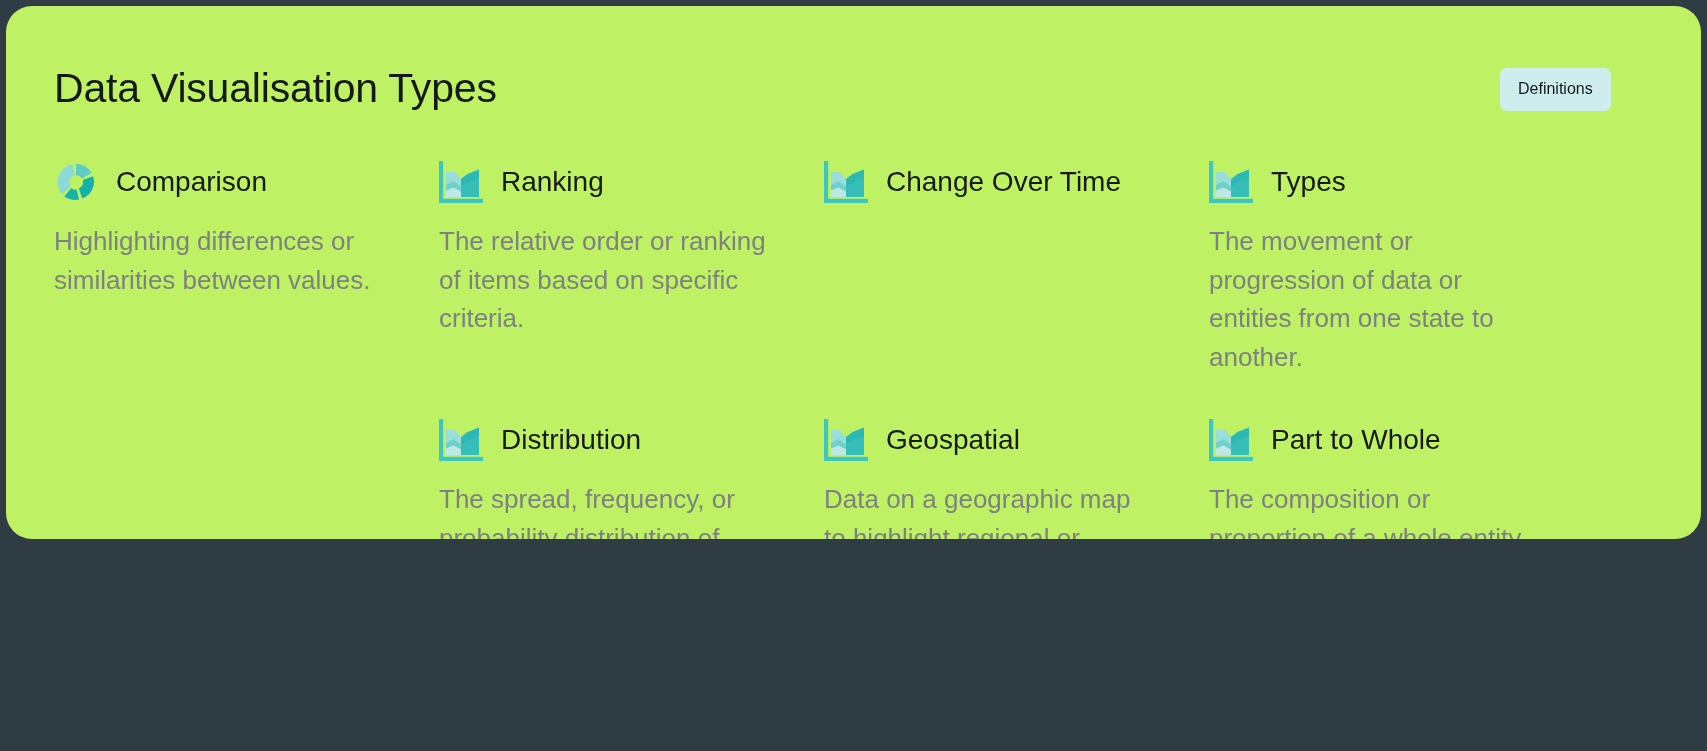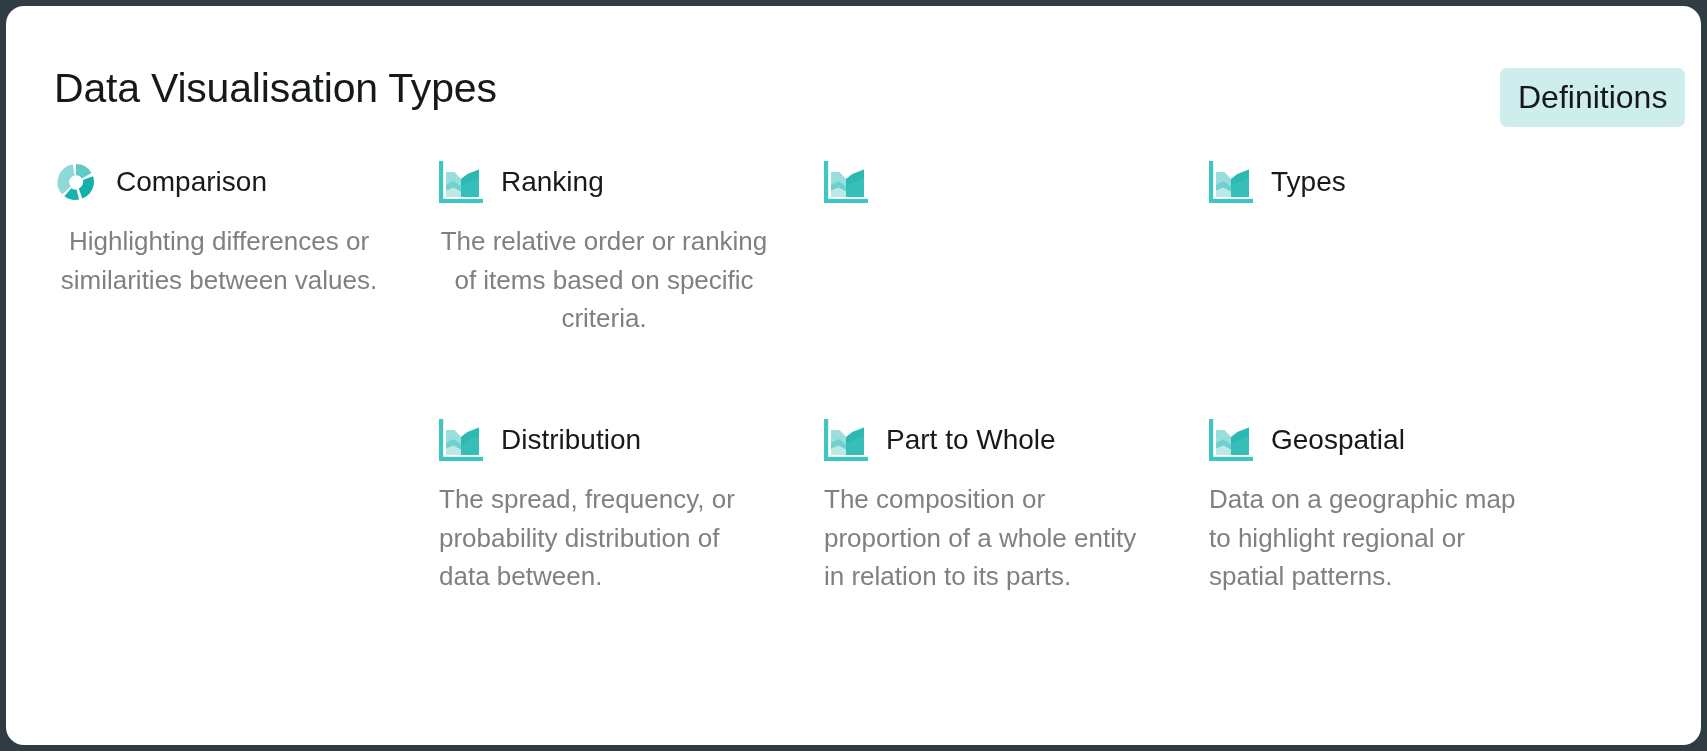--- a/index.html
+++ b/index.html
@@ -11,23 +11,23 @@
     height: 751px;
     background: #2f3c44;
     font-family: "Liberation Sans", sans-serif;
     overflow: hidden;
   }
   .card {
     position: absolute;
     left: 6px;
     top: 6px;
     width: 1695px;
-    height: 739px;
-    background: #ffffff;
-    border-radius: 18px;
+    height: 533px;
+    background: #bef264;
+    border-radius: 26px;
     box-sizing: border-box;
     overflow: hidden;
   }
   .header {
     position: absolute;
     left: 0;
     top: 0;
     width: 100%;
     height: 140px;
   }
@@ -42,38 +42,38 @@
     line-height: 1;
     white-space: nowrap;
   }
   .definitions-badge {
     position: absolute;
     left: 1494px;
     top: 62px;
     padding: 13px 18px 14px 18px;
     background: #cdeeed;
     border-radius: 7px;
-    font-size: 32px;
+    font-size: 16px;
     color: #16191c;
     line-height: 1;
     white-space: nowrap;
     box-sizing: border-box;
   }
 
   .grid {
     position: absolute;
     left: 48px;
     top: 148px;
     width: 1600px;
   }
   .row {
     display: flex;
     width: 100%;
   }
-  .row-1 { height: 258px; text-align: center; }
+  .row-1 { height: 258px; }
   .cell {
     width: 385px;
     box-sizing: border-box;
     padding-right: 28px;
   }
   .cell-head {
     display: flex;
     align-items: center;
     height: 56px;
     margin-bottom: 12px;
@@ -154,38 +154,40 @@
             <svg width="44" height="42" viewBox="0 0 44 42">
               <rect x="0" y="0" width="4.2" height="42" fill="#3fc6c0"></rect>
               <rect x="0" y="37.8" width="44" height="4.2" fill="#3fc6c0"></rect>
               <path d="M7 11 L15.5 11 L22 18 L28.5 13 L40 8.5 L40 36 L7 36 Z" fill="#9adedb"></path>
               <path d="M22 18 L28.5 13 L40 8.5 L40 36 L22 36 Z" fill="#2cb9b3"></path>
               <path d="M7 24 L14.5 20 L22 25.5 L22 36 L7 36 Z" fill="#6fd1cc"></path>
               <path d="M7 29.5 L14.5 26.5 L22 30.5 L22 36 L7 36 Z" fill="#bde8e6"></path>
               <path d="M22 25.5 L30 21 L40 17 L40 36 L22 36 Z" fill="#38beb8"></path>
             </svg>
           </span>
+          <span class="cell-title">Change Over Time</span>
         </div>
       </div>
 
       <div class="cell">
         <div class="cell-head">
           <span class="icon-slot">
             <svg width="44" height="42" viewBox="0 0 44 42">
               <rect x="0" y="0" width="4.2" height="42" fill="#3fc6c0"></rect>
               <rect x="0" y="37.8" width="44" height="4.2" fill="#3fc6c0"></rect>
               <path d="M7 11 L15.5 11 L22 18 L28.5 13 L40 8.5 L40 36 L7 36 Z" fill="#9adedb"></path>
               <path d="M22 18 L28.5 13 L40 8.5 L40 36 L22 36 Z" fill="#2cb9b3"></path>
               <path d="M7 24 L14.5 20 L22 25.5 L22 36 L7 36 Z" fill="#6fd1cc"></path>
               <path d="M7 29.5 L14.5 26.5 L22 30.5 L22 36 L7 36 Z" fill="#bde8e6"></path>
               <path d="M22 25.5 L30 21 L40 17 L40 36 L22 36 Z" fill="#38beb8"></path>
             </svg>
           </span>
           <span class="cell-title">Types</span>
         </div>
+        <div class="cell-desc">The movement or progression of data or entities from one state to another.</div>
       </div>
 
     </div>
 
     <div class="row row-2">
 
       <div class="cell">
       </div>
 
       <div class="cell">
@@ -212,40 +214,40 @@
             <svg width="44" height="42" viewBox="0 0 44 42">
               <rect x="0" y="0" width="4.2" height="42" fill="#3fc6c0"></rect>
               <rect x="0" y="37.8" width="44" height="4.2" fill="#3fc6c0"></rect>
               <path d="M7 11 L15.5 11 L22 18 L28.5 13 L40 8.5 L40 36 L7 36 Z" fill="#9adedb"></path>
               <path d="M22 18 L28.5 13 L40 8.5 L40 36 L22 36 Z" fill="#2cb9b3"></path>
               <path d="M7 24 L14.5 20 L22 25.5 L22 36 L7 36 Z" fill="#6fd1cc"></path>
               <path d="M7 29.5 L14.5 26.5 L22 30.5 L22 36 L7 36 Z" fill="#bde8e6"></path>
               <path d="M22 25.5 L30 21 L40 17 L40 36 L22 36 Z" fill="#38beb8"></path>
             </svg>
           </span>
+          <span class="cell-title">Geospatial</span>
+        </div>
+        <div class="cell-desc">Data on a geographic map to highlight regional or spatial patterns.</div>
+      </div>
+
+      <div class="cell">
+        <div class="cell-head">
+          <span class="icon-slot">
+            <svg width="44" height="42" viewBox="0 0 44 42">
+              <rect x="0" y="0" width="4.2" height="42" fill="#3fc6c0"></rect>
+              <rect x="0" y="37.8" width="44" height="4.2" fill="#3fc6c0"></rect>
+              <path d="M7 11 L15.5 11 L22 18 L28.5 13 L40 8.5 L40 36 L7 36 Z" fill="#9adedb"></path>
+              <path d="M22 18 L28.5 13 L40 8.5 L40 36 L22 36 Z" fill="#2cb9b3"></path>
+              <path d="M7 24 L14.5 20 L22 25.5 L22 36 L7 36 Z" fill="#6fd1cc"></path>
+              <path d="M7 29.5 L14.5 26.5 L22 30.5 L22 36 L7 36 Z" fill="#bde8e6"></path>
+              <path d="M22 25.5 L30 21 L40 17 L40 36 L22 36 Z" fill="#38beb8"></path>
+            </svg>
+          </span>
           <span class="cell-title">Part to Whole</span>
         </div>
         <div class="cell-desc">The composition or proportion of a whole entity in relation to its parts.</div>
       </div>
 
-      <div class="cell">
-        <div class="cell-head">
-          <span class="icon-slot">
-            <svg width="44" height="42" viewBox="0 0 44 42">
-              <rect x="0" y="0" width="4.2" height="42" fill="#3fc6c0"></rect>
-              <rect x="0" y="37.8" width="44" height="4.2" fill="#3fc6c0"></rect>
-              <path d="M7 11 L15.5 11 L22 18 L28.5 13 L40 8.5 L40 36 L7 36 Z" fill="#9adedb"></path>
-              <path d="M22 18 L28.5 13 L40 8.5 L40 36 L22 36 Z" fill="#2cb9b3"></path>
-              <path d="M7 24 L14.5 20 L22 25.5 L22 36 L7 36 Z" fill="#6fd1cc"></path>
-              <path d="M7 29.5 L14.5 26.5 L22 30.5 L22 36 L7 36 Z" fill="#bde8e6"></path>
-              <path d="M22 25.5 L30 21 L40 17 L40 36 L22 36 Z" fill="#38beb8"></path>
-            </svg>
-          </span>
-          <span class="cell-title">Geospatial</span>
-        </div>
-        <div class="cell-desc">Data on a geographic map to highlight regional or spatial patterns.</div>
-      </div>
-
     </div>
 
   </div>
 
 </div>
 
 </body></html>

